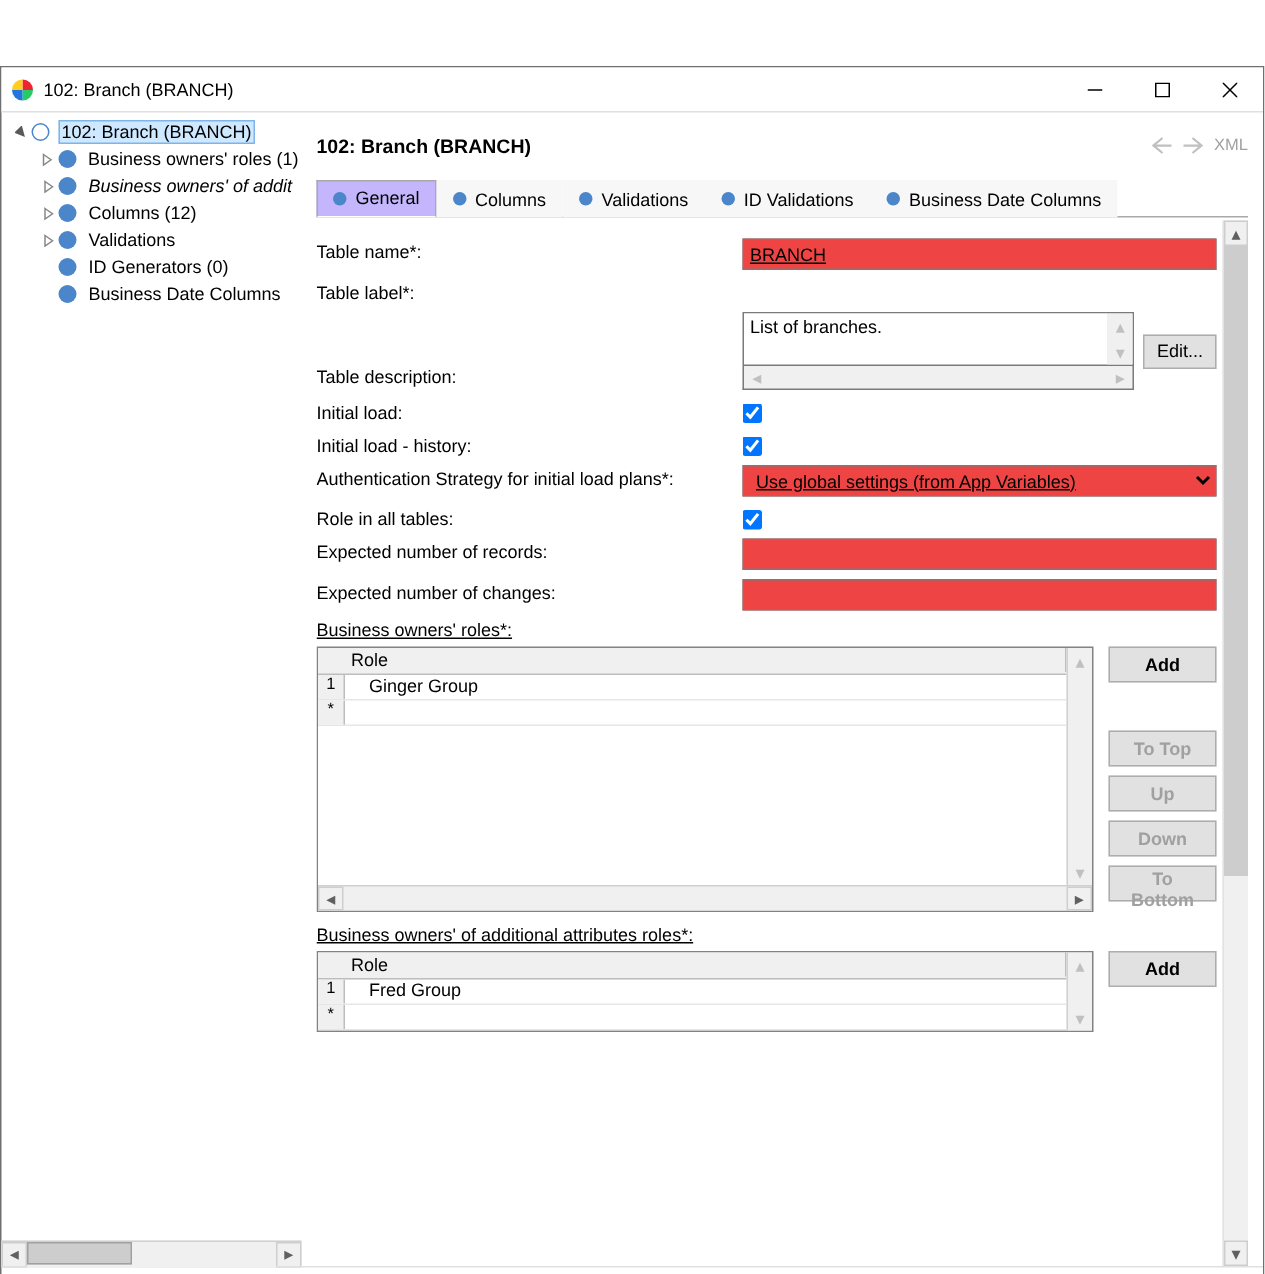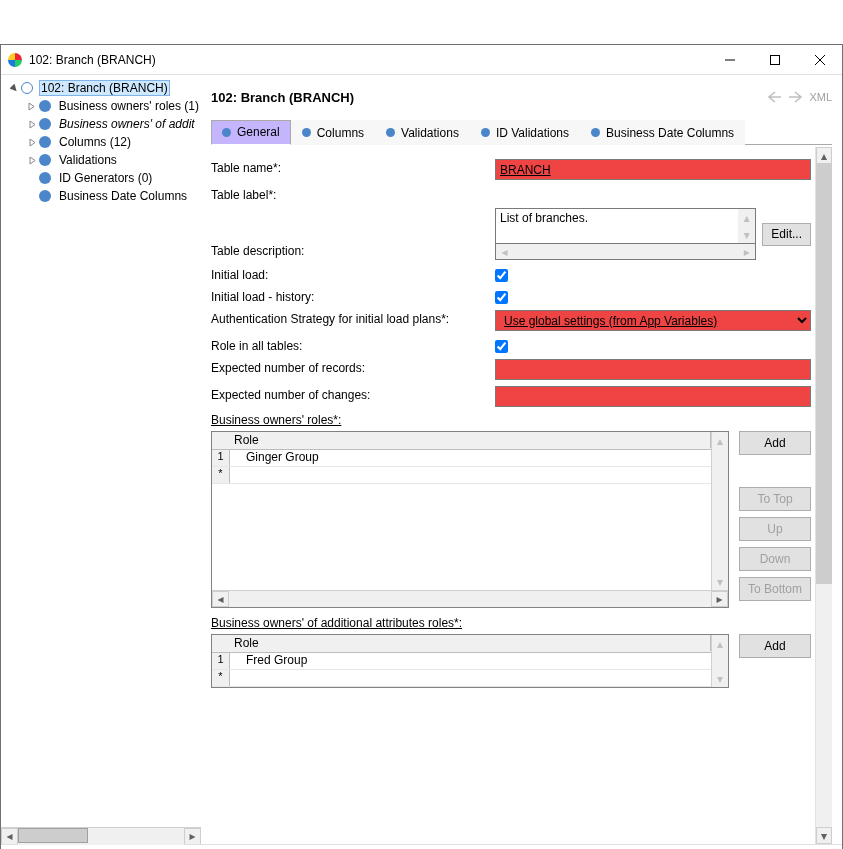--- a/index.html
+++ b/index.html
@@ -69,21 +69,21 @@
   .grid .datarow .rownum{width:18px;text-align:center;background:#f0f0f0;border-right:1px solid #bdbdbd;font-size:11px;}
   .grid .datarow .cell{flex:1;padding:0 16px;}
   .grid .body-area{height:125px;overflow:hidden;position:relative;}
   .grid .vscroll-slim{width:17px;background:#f0f0f0;border-left:1px solid #d0d0d0;}
   .grid-inner{display:flex;}
   .grid-inner .rows{flex:1;}
   .grid-hscroll{height:17px;display:flex;background:#f0f0f0;border-top:1px solid #d0d0d0;}
   .grid-hscroll .arrow{width:17px;display:flex;align-items:center;justify-content:center;color:#606060;border:1px solid #cecece;}
   .grid-hscroll .track{flex:1;}
 
-  .side-buttons{ width:72px; display:flex; flex-direction:column; gap:6px;}
+  .side-buttons{ width:72px; display:flex; flex-direction:column; gap:6px;font-weight:bold;}
   .side-buttons .gap{height:20px;}
   .btn{ height:24px;border:1px solid #adadad;background:#e1e1e1;font:inherit;}
   .btn.disabled{ color:#a0a0a0; }
 
   .footer { height:48px; border-top:1px solid #e0e0e0; display:flex; align-items:center; padding:0 12px; gap:8px;}
   .footer .help{ width:20px;height:20px;border:1.5px solid #888;border-radius:50%;display:flex;align-items:center;justify-content:center;color:#888;font-weight:bold;}
   .footer .spacer{flex:1;}
   .footer .fbtn{ width:88px;height:26px;border:1px solid #adadad;background:#e1e1e1;font:inherit;}
   .footer .fbtn.primary{ border:2px solid #0078d7; background:#e5f1fb;}
   .footer .fbtn.disabled{ color:#4c1d95;padding-left:40px;}

